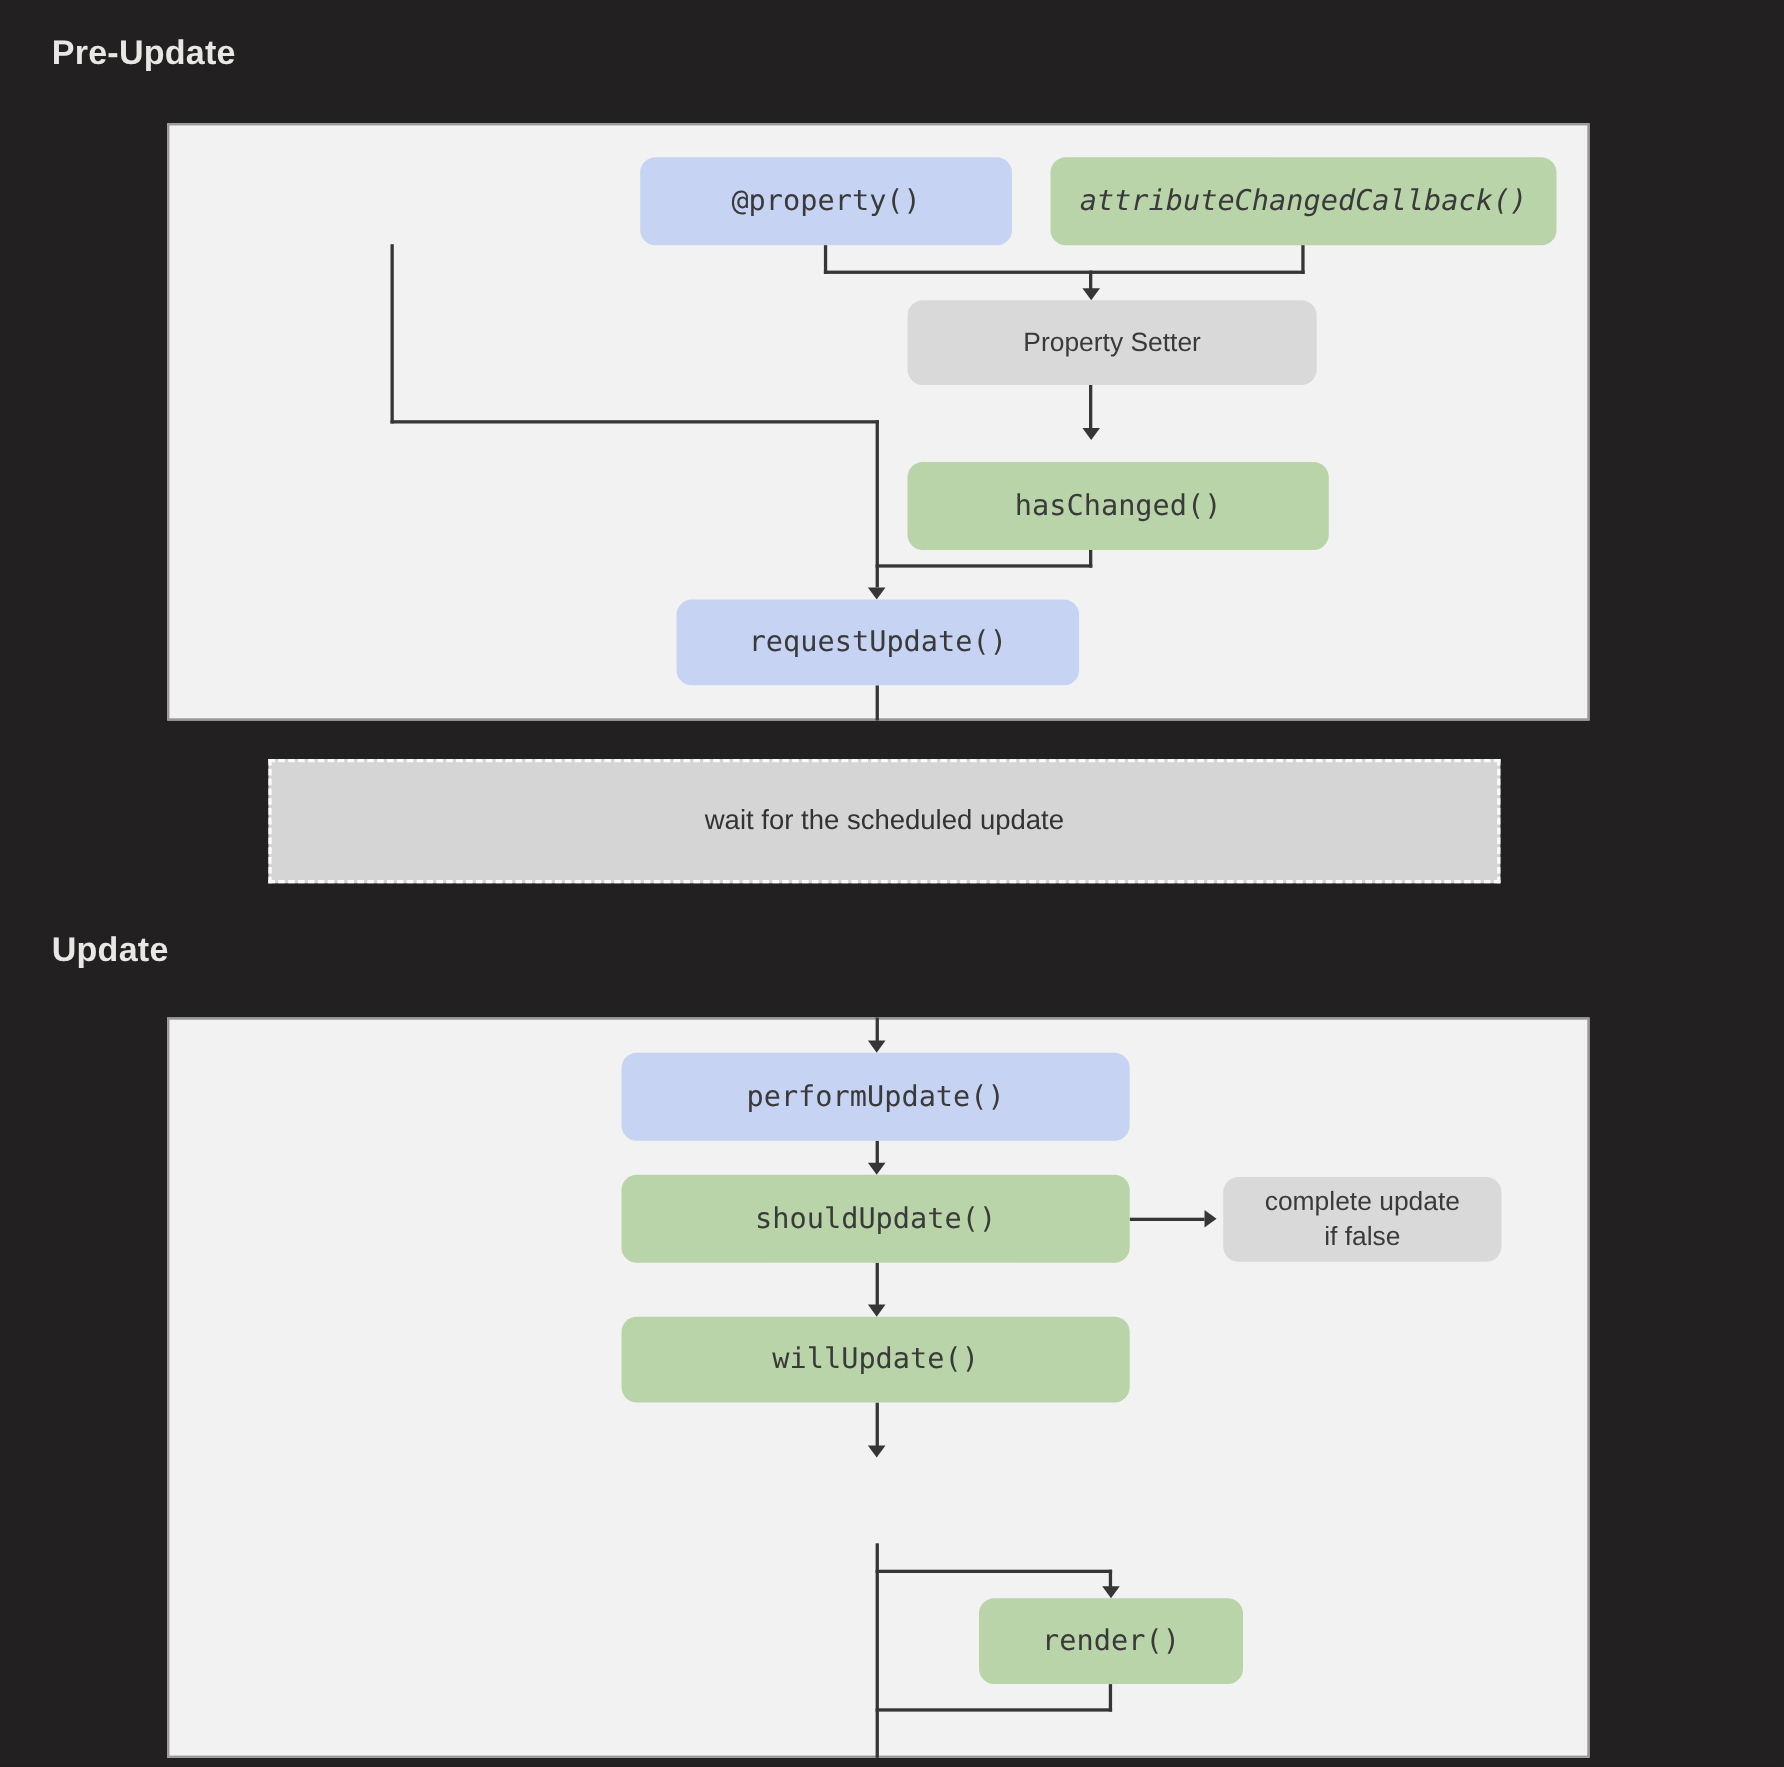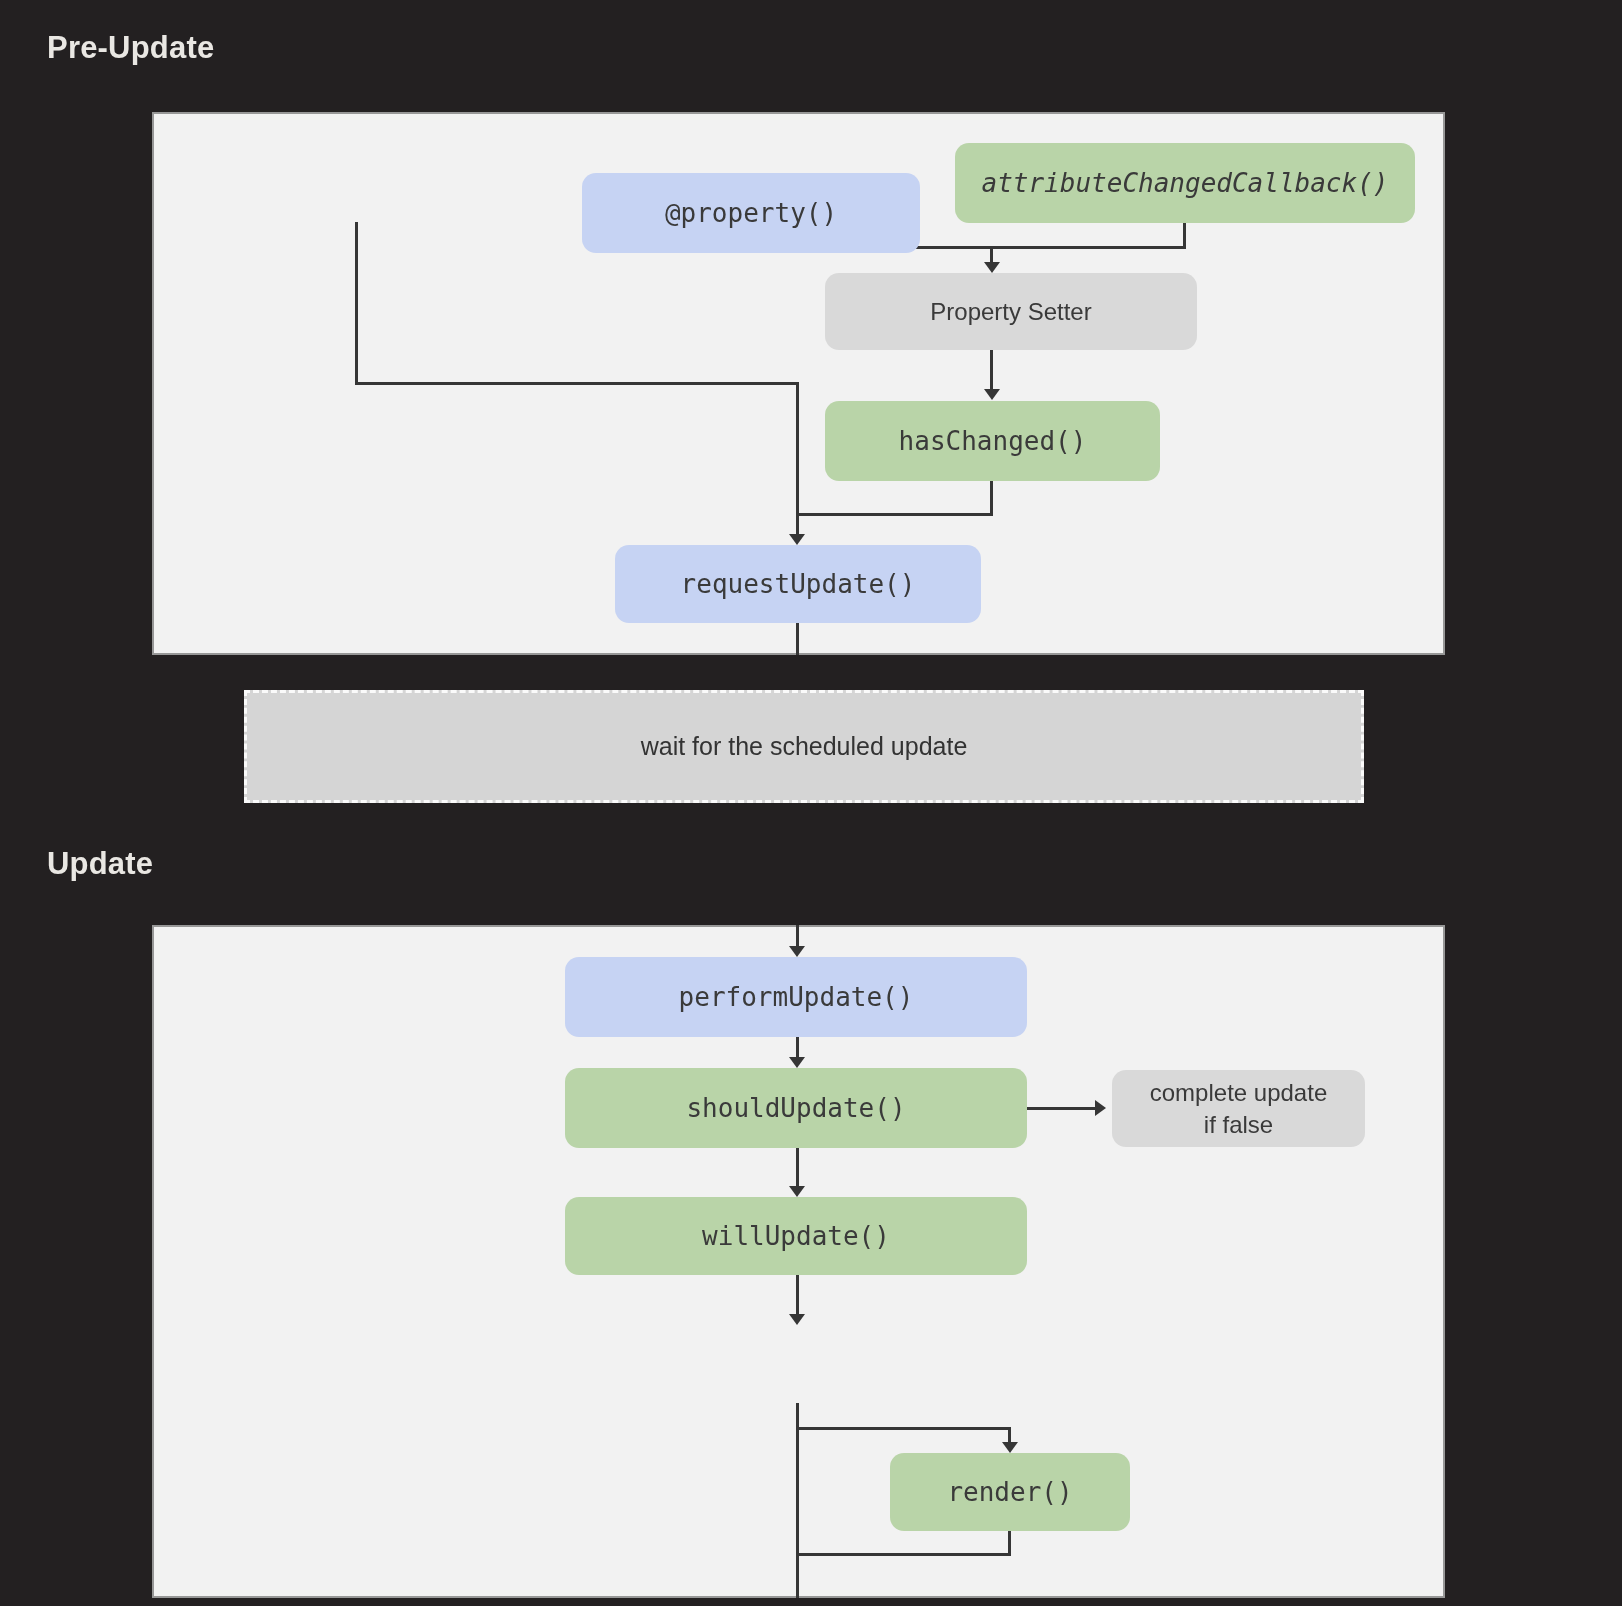--- a/index.html
+++ b/index.html
@@ -88,24 +88,24 @@
   <div class="arr-d" style="left:789px;top:1186px;"></div>
   <div class="ln" style="left:796px;top:1275px;width:3px;height:41px;"></div>
   <div class="arr-d" style="left:789px;top:1314px;"></div>
   <div class="ln" style="left:796px;top:1403px;width:3px;height:195px;"></div>
   <div class="ln" style="left:796px;top:1427px;width:215px;height:3px;"></div>
   <div class="ln" style="left:1008px;top:1427px;width:3px;height:17px;"></div>
   <div class="arr-d" style="left:1002px;top:1442px;"></div>
   <div class="ln" style="left:1008px;top:1531px;width:3px;height:25px;"></div>
   <div class="ln" style="left:796px;top:1553px;width:215px;height:3px;"></div>
 
-  <div class="node blue" style="left:582px;top:143px;width:338px;height:80px;margin-top:30px;">@property()</div>
+  <div class="node blue" style="left:582px;top:143px;width:338px;height:80px;">@property()</div>
   <div class="node green" style="left:955px;top:143px;width:460px;height:80px;font-style:italic;">attributeChangedCallback()</div>
   <div class="node graybox" style="left:825px;top:273px;width:372px;height:77px;">Property Setter</div>
-  <div class="node green" style="left:825px;top:401px;width:335px;height:80px;">hasChanged()</div>
+  <div class="node green" style="left:825px;top:420px;width:383px;height:80px;">hasChanged()</div>
   <div class="node blue" style="left:615px;top:545px;width:366px;height:78px;">requestUpdate()</div>
 
   <div class="node blue" style="left:565px;top:957px;width:462px;height:80px;">performUpdate()</div>
   <div class="node green" style="left:565px;top:1068px;width:462px;height:80px;">shouldUpdate()</div>
   <div class="node graybox" style="left:1112px;top:1070px;width:253px;height:77px;">
     <span class="stack">
       <span>complete update</span>
       <span>if false</span>
     </span>
   </div>

